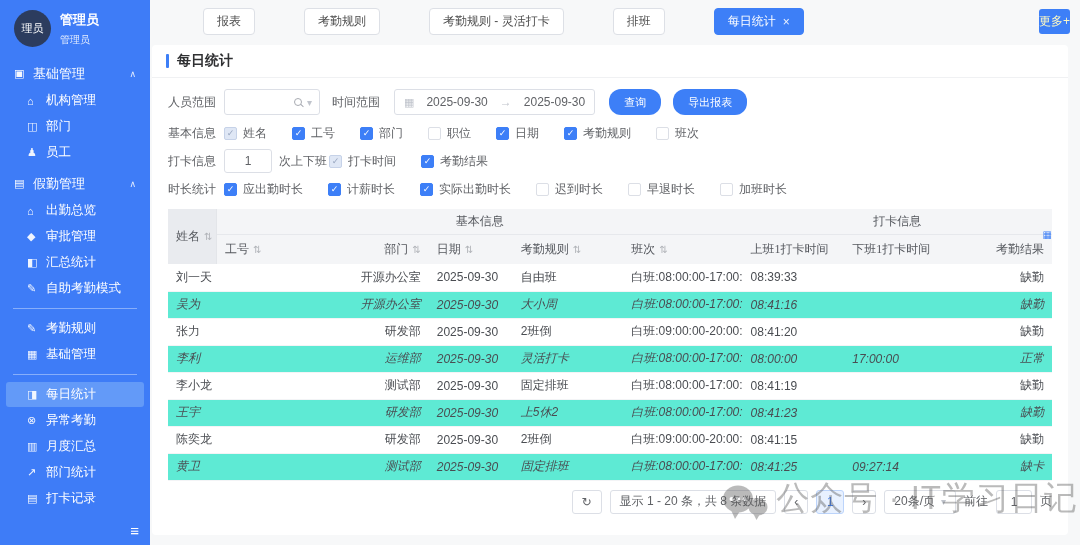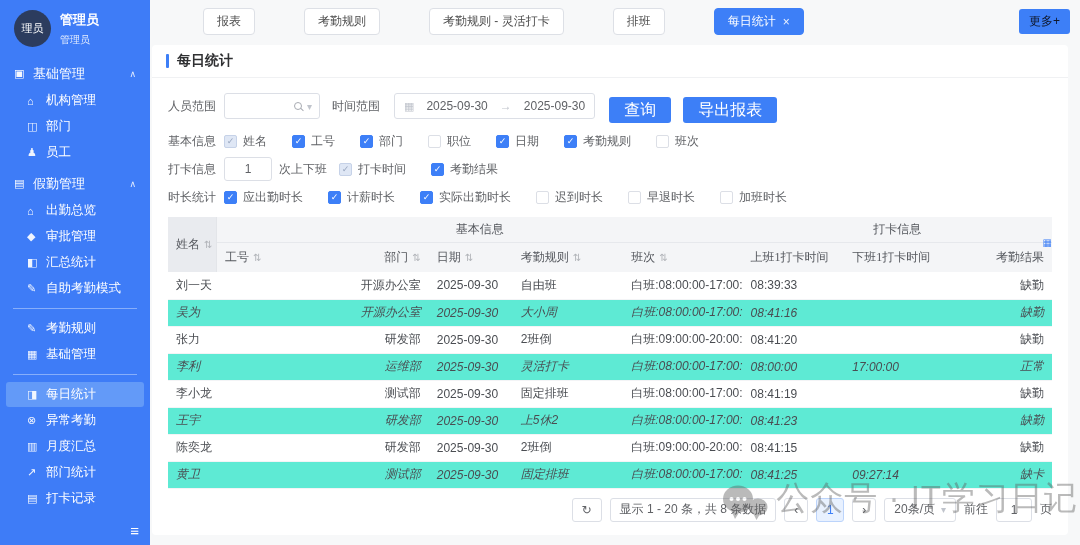--- a/index.html
+++ b/index.html
@@ -33,21 +33,21 @@
   
   .main { position:absolute; left:150px; top:0; right:0; bottom:0; background:#f7f8f9; }
   .tabbar { height:43px; display:flex; align-items:center; gap:10px;
     padding:0 92px 0 14px; position:relative; }
   .tab { height:27px; background:#fff; border:1px solid #dde0e6; border-radius:4px;
     display:inline-flex; align-items:center; padding:0 13px; font-size:12px;
     color:#4d4d4d; white-space:nowrap; cursor:pointer;margin-left:39px; }
   .tab.active { background:#3d7ff7; border-color:#3d7ff7; color:#fff; }
   .tab-close { margin-left:7px; font-size:12px; opacity:.9; }
   .more-btn { position:absolute; right:10px; top:9px; height:25px; background:#3d7ff7;
-    color:#0f172a; border:none; border-radius:3px; padding:0 10px; font-size:12px;
+    color:#fef9c3; border:none; border-radius:3px; padding:0 0; font-size:12px;
     font-family:inherit; cursor:pointer; }
 
   .card { position:absolute; left:2px; right:12px; top:45px; bottom:10px;
     background:#fff; border-radius:4px; overflow:hidden; }
   .card-title { display:flex; align-items:center; height:33px; padding:0 14px;
     border-bottom:1px solid #f0f1f3; font-size:14px; font-weight:bold; color:#303133; }
   .title-bar { width:3px; height:14px; background:#3d7ff7; margin-right:8px; border-radius:1px; }
 
   .filter-row { display:flex; align-items:center; padding:11px 16px 3px;
     font-size:12px; color:#606266; }
@@ -57,35 +57,35 @@
     gap:5px; margin-right:12px; background:#fff; cursor:pointer; }
   .mag { width:8px; height:8px; border:1px solid #a8abb2; border-radius:50%; position:relative; }
   .mag::after { content:''; position:absolute; width:4px; height:1px; background:#a8abb2;
     transform:rotate(45deg); right:-3px; bottom:-1px; }
   .caret { color:#c0c4cc; font-size:10px; }
   .daterange { height:26px; border:1px solid #dcdfe6; border-radius:3px; display:flex;
     align-items:center; padding:0 9px; gap:12px; margin-left:6px; background:#fff;
     color:#606266; cursor:pointer; }
   .cal { color:#c0c4cc; font-size:11px; }
   .dr-arrow { color:#c0c4cc; }
-  .btn { background:#3d7ff7; color:#fff; border:none; border-radius:3px; height:26px;
-    padding:0 15px; font-size:16px; font-family:inherit; margin-left:14px; cursor:pointer;margin-top:8px; }
+  .btn { background:#3d7ff7; color:#fff; border:none; border-radius:12px; height:26px;
+    padding:0 15px; font-size:11px; font-family:inherit; margin-left:14px; cursor:pointer; }
 
   .opt-row { display:flex; align-items:center; height:26px; padding:0 16px;
     font-size:12px; color:#606266; margin-top:2px; }
   .opt-label { width:56px; flex:none; color:#606266; }
   .opt { display:flex; align-items:center; margin-right:25px; cursor:pointer; }
   .cb { width:13px; height:13px; border:1px solid #dcdfe6; border-radius:2px;
     background:#fff; display:inline-flex; align-items:center; justify-content:center;
     font-size:9px; color:#fff; margin-right:6px; flex:none; }
   .cb.checked { background:#3d7ff7; border-color:#3d7ff7; }
   .cb.checked.disabled { background:#dfe7f5; border-color:#c6d2e8; color:#98a6bf; }
   .count-input { width:48px; height:24px; border:1px solid #dcdfe6; border-radius:3px;
     text-align:center; font-size:12px; color:#606266; margin-right:7px; font-family:inherit; }
-  .count-suffix { margin-right:12px; }
+  .count-suffix { margin-right:2px; }
 
   
   .tbl-wrap { margin:7px 16px 0; position:relative; }
   table { width:100%; border-collapse:collapse; table-layout:fixed; font-size:12px; color:#4a4d52; }
   thead th { font-weight:normal; color:#55585e; padding:0 8px; background:#f4f5f7;
     white-space:nowrap; overflow:hidden; }
   th.th-name { background:#e9ebef; text-align:left; border-right:1px solid #e3e5e9; }
   th.th-group { height:25px; text-align:center; border-bottom:1px solid #e6e8ec; }
   tr.sub-row th { height:30px; text-align:left;font-family:Liberation Serif, serif; }
   .sort { font-size:10px; color:#b0b3b8; margin-left:4px; }

